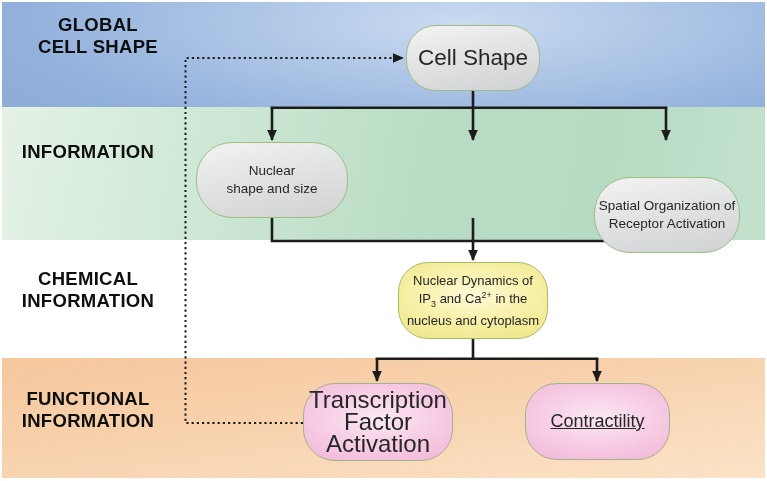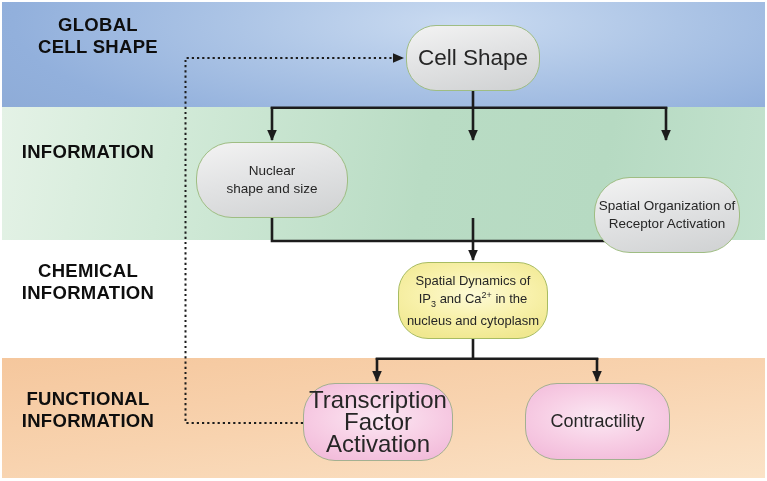--- a/index.html
+++ b/index.html
@@ -43,21 +43,21 @@
     text-align: center;
     font-weight: bold;
     font-size: 18.5px;
     line-height: 22px;
     letter-spacing: 0.3px;
     color: #0e0e0e;
   }
   .band-label div { white-space: nowrap; }
   .lbl-global      { top: 14px; padding-left: 10px;  }
   .lbl-geometrical { top: 141px; }
-  .lbl-chemical    { top: 260px; }
+  .lbl-chemical    { top: 268px; }
   .lbl-functional  { top: 388px; }
 
   .node {
     position: absolute;
     box-sizing: border-box;
     display: flex;
     flex-direction: column;
     align-items: center;
     justify-content: center;
     text-align: center;
@@ -105,20 +105,21 @@
   .node-spatial-dynamics sup { font-size: 9px; }
   .node-transcription {
     left: 303px; top: 383px; width: 150px; height: 78px;
     border-radius: 32px;
     font-size: 24px; line-height: 22px;
   }
   .node-contractility {
     left: 525px; top: 383px; width: 145px; height: 77px;
     border-radius: 32px;
     font-size: 18px;
+    text-decoration: underline;
   }
   #connectors {
     position: absolute;
     left: 0; top: 0;
     pointer-events: none;
   }
 </style>
 </head>
 <body>
 
@@ -176,21 +177,21 @@
     <div>shape and size</div>
   </div>
 
 
   <div class="node node-grey node-receptor">
     <div>Spatial Organization of</div>
     <div>Receptor Activation</div>
   </div>
 
   <div class="node node-yellow node-spatial-dynamics">
-    <div>Spatial Dynamics of</div>
+    <div>Nuclear Dynamics of</div>
     <div><span>IP</span><sub>3</sub><span> and Ca</span><sup>2+</sup><span> in the</span></div>
     <div>nucleus and cytoplasm</div>
   </div>
 
   <div class="node node-pink node-transcription">
     <div>Transcription</div>
     <div>Factor</div>
     <div>Activation</div>
   </div>
 

